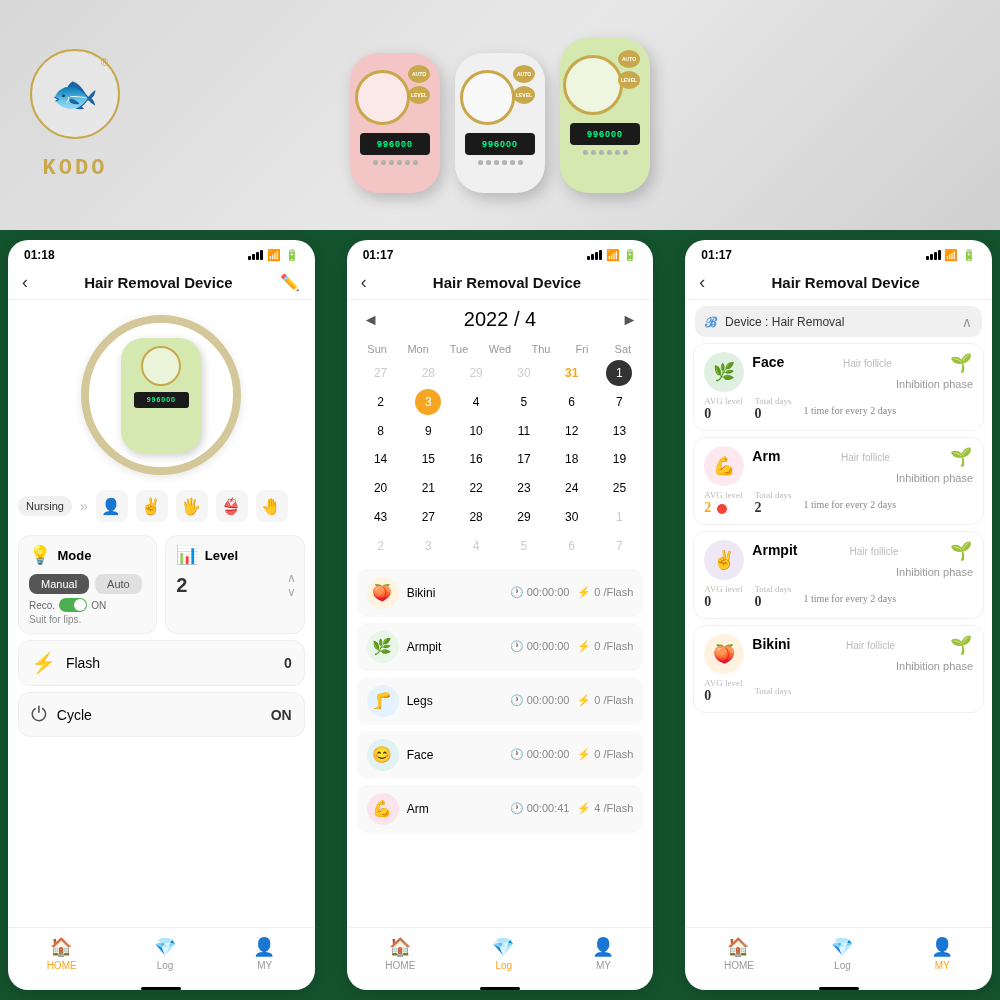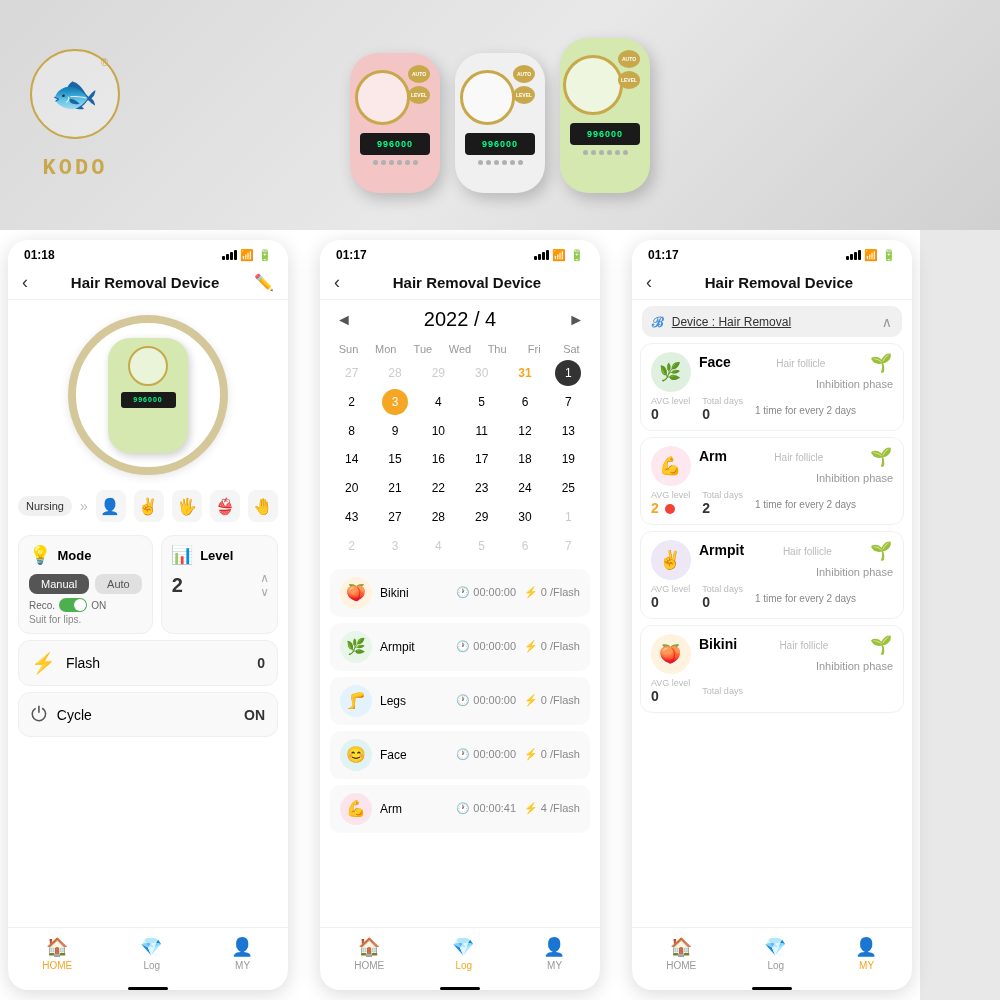--- a/index.html
+++ b/index.html
@@ -66,21 +66,21 @@
       width: 70px; height: 22px; border-radius: 4px; display: flex; align-items: center;
       justify-content: center; margin-top: 8px; letter-spacing: 1px;
     }
     .device-bottom-dots {
       display: flex; gap: 3px; margin-top: 5px;
     }
     .device-dot { width: 5px; height: 5px; border-radius: 50%; background: #b0b0b0; }
 
     
     .phones-area {
-      display: flex; width: 920px; height: 770px; background: #ffffff; gap: 16px;
+      display: flex; width: 1000px; height: 770px; background: #14532d; gap: 16px;
     }
 
     
     .phone-screen {
       flex: 1; background: white; margin: 10px 8px;
       border-radius: 20px; overflow: hidden; box-shadow: 0 4px 20px rgba(0,0,0,0.15);
       display: flex; flex-direction: column;
     }
 
     
@@ -262,21 +262,21 @@
     .activity-name { flex: 1; font-size: 12px; font-weight: 500; }
     .activity-time { font-size: 11px; color: #888; }
     .activity-flash { font-size: 11px; color: #888; }
 
     
     .bluetooth-bar {
       display: flex; align-items: center; background: #f0f0f0; border-radius: 10px;
       margin: 6px 10px; padding: 6px 10px; gap: 8px;
     }
     .bt-icon { color: #4a90d9; font-size: 14px; font-weight: bold; }
-    .bt-text { flex: 1; font-size: 12px; color: #333; text-decoration: underline; }
+    .bt-text { flex: 1; font-size: 12px; color: #333; }
     .bt-chevron { font-size: 14px; color: #999; }
 
     .settings-tabs {
       display: flex; gap: 6px; padding: 0 10px 8px; flex-wrap: wrap;
     }
     .settings-tab {
       padding: 5px 12px; border-radius: 15px; font-size: 11px;
       border: 1px solid #ddd; cursor: pointer; color: #555;
       background: white;
     }
@@ -304,21 +304,21 @@
     .body-part-name { font-size: 14px; font-weight: 600; margin-bottom: 2px; }
     .body-part-phase {
       font-size: 11px; color: #999; text-align: right;
     }
     .follicle-area {
       display: flex; align-items: center; justify-content: space-between;
     }
     .follicle-label { font-size: 10px; color: #bbb; }
     .follicle-icon { font-size: 18px; color: #e8b4b8; }
     .body-part-stats {
-      display: flex; align-items: center; gap: 12px; margin-top: 4px;
+      display: flex; align-items: center; gap: 12px; margin-top: 4px; font-family: Liberation Serif, serif;
     }
     .stat-item { display: flex; flex-direction: column; }
     .stat-label { font-size: 9px; color: #bbb; }
     .stat-value { font-size: 14px; font-weight: bold; color: #333; }
     .stat-value.orange { color: #f5a623; }
     .phase-text { font-size: 10px; color: #888; margin-top: 2px; }
     .alert-dot {
       width: 10px; height: 10px; background: #f44336; border-radius: 50%;
       display: inline-block; margin-left: 2px; vertical-align: middle;
     }

